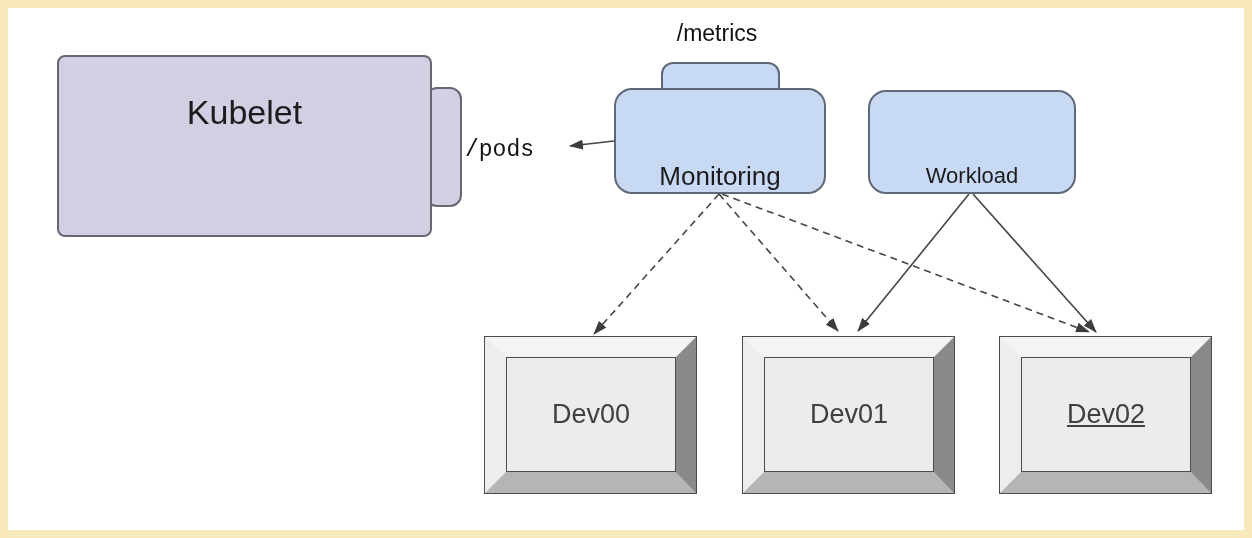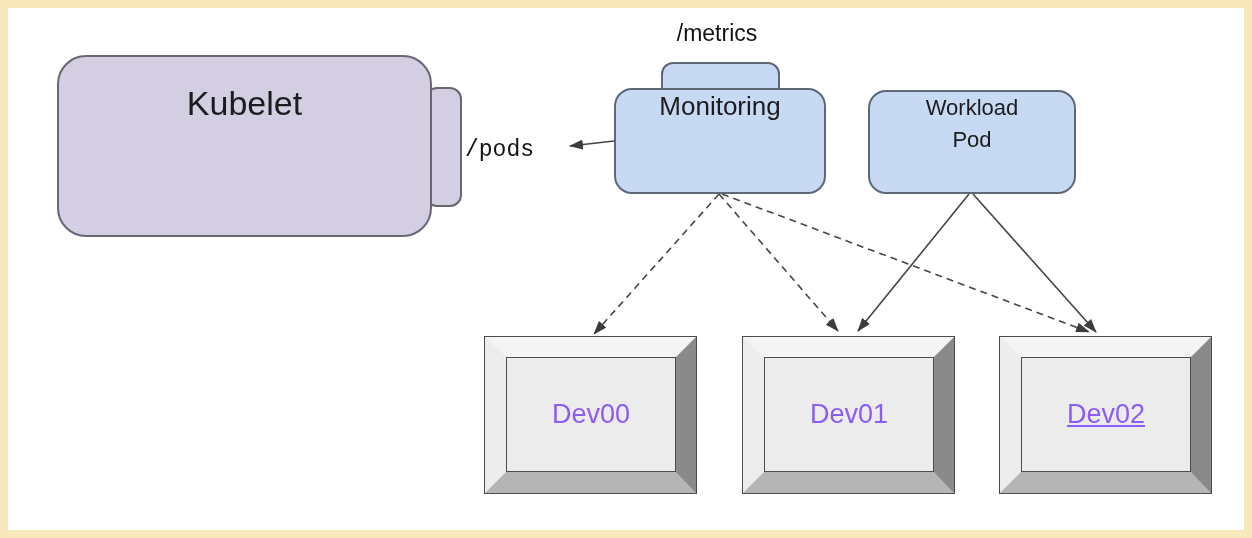--- a/index.html
+++ b/index.html
@@ -19,35 +19,35 @@
     left: 0; top: 0;
     width: 1236px; height: 522px;
     pointer-events: none;
   }
   .edge { stroke: #454545; stroke-width: 1.6px; fill: none; }
   .edge.dashed { stroke-dasharray: 7 5; }
   .node {
     position: absolute;
     box-sizing: border-box;
     display: flex;
-    align-items: flex-start;
+    align-items: flex-end;
     justify-content: center;
     text-align: center;
   }
   .purple { background: #d4cee3; border: 2px solid #6a6573; }
   .blue   { background: #c8d9f3; border: 2px solid #5e6877; }
   .kubelet-tab {
     left: 417px; top: 79px; width: 37px; height: 120px;
     border-radius: 12px;
   }
   .kubelet {
     left: 49px; top: 47px; width: 375px; height: 182px;
-    border-radius: 29px;
+    border-radius: 8px;
     align-items: flex-start;
-    padding-top: 27px;
+    padding-top: 36px;
     font-size: 34px;
   }
   .metrics-tab {
     left: 653px; top: 54px; width: 119px; height: 36px;
     border-radius: 12px 12px 0 0;
   }
   .monitoring {
     left: 606px; top: 80px; width: 212px; height: 106px;
     border-radius: 18px;
     font-size: 26px; line-height: 32px;
@@ -72,21 +72,21 @@
     border-style: solid;
     border-width: 20px 20px 21px 21px;
     border-color: #f4f4f4 #8a8a8a #b5b5b5 #ededed;
     background: #ececec;
     outline: 1px solid #4c4c4c;
     box-shadow: inset 0 0 0 1px #4c4c4c;
     display: flex;
     align-items: center;
     justify-content: center;
     font-size: 27px;
-    color: #8b5cf6;
+    color: #404040;
   }
   .dev00 { left: 477px;  top: 329px; }
   .dev01 { left: 735px;  top: 329px; text-align: center; }
   .dev02 { left: 992px;  top: 329px; text-decoration: underline; }
 </style>
 </head>
 <body>
 
 <div class="canvas">
 
@@ -116,21 +116,20 @@
 
   <div class="node blue monitoring">
     <div>
       <div>Monitoring</div>
     </div>
   </div>
 
   <div class="node blue workload">
     <div>
       <div>Workload</div>
-      <div>Pod</div>
     </div>
   </div>
 
   <div class="float-label pods-label">/pods</div>
 
   <div class="dev dev00">
     <span>Dev00</span>
   </div>
 
   <div class="dev dev01">

